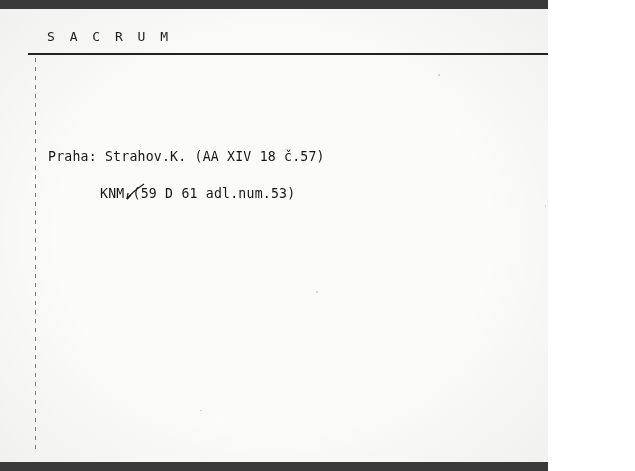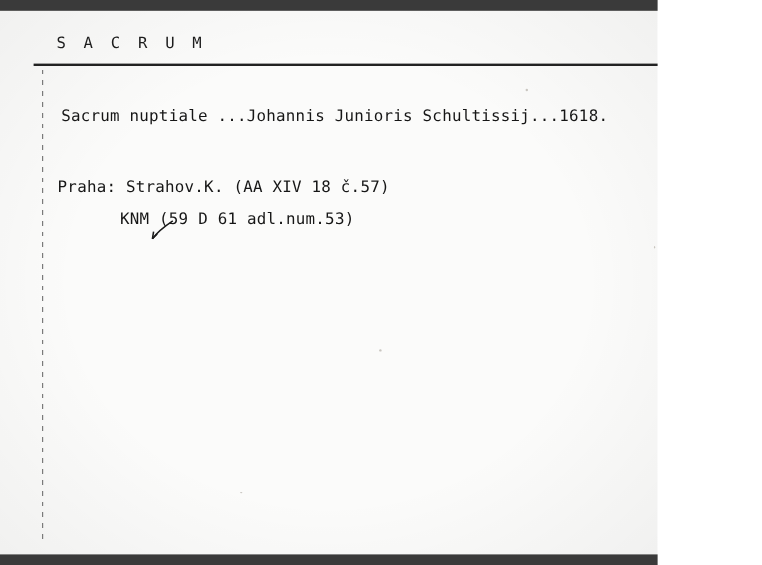--- a/index.html
+++ b/index.html
@@ -81,21 +81,21 @@
   }
   .line {
     position: absolute;
     font-size: 13.2px;
     letter-spacing: 0.2px;
     color: #161616;
     white-space: nowrap;
   }
   .title-line { left: 51px; top: 90px; }
   .loc-line   { left: 48px; top: 149px; }
-  .shelf-line { left: 100px; top: 176px; }
+  .shelf-line { left: 100px; top: 186px; }
 
   .arrow {
     position: absolute;
     left: 124px;
     top: 183px;
     width: 22px;
     height: 20px;
   }
   .arrow svg { display: block; }
 
@@ -127,21 +127,20 @@
   <div class="edge-top"></div>
   <div class="edge-bottom"></div>
 
   <div class="header-label">S A C R U M</div>
 
   <div class="rule"></div>
 
   <div class="left-dash"></div>
   <div class="right-dash"></div>
 
-  <div class="line title-line">Sacrum nuptiale ...Johannis Junioris Schultissij...1618.</div>
 
   <div class="line loc-line">Praha: Strahov.K. (AA XIV 18 č.57)</div>
 
   <div class="line shelf-line">KNM (59 D 61 adl.num.53)</div>
 
   <div class="arrow">
     <svg width="22" height="20" viewBox="0 0 22 20">
       <path d="M20 1 C 14 5, 8 9, 3 16" stroke="#1a1a1a" stroke-width="1.3" fill="none"></path>
       <path d="M3 16 L 7 12" stroke="#1a1a1a" stroke-width="1.3" fill="none"></path>
       <path d="M3 16 L 4 10" stroke="#1a1a1a" stroke-width="1.3" fill="none"></path>

